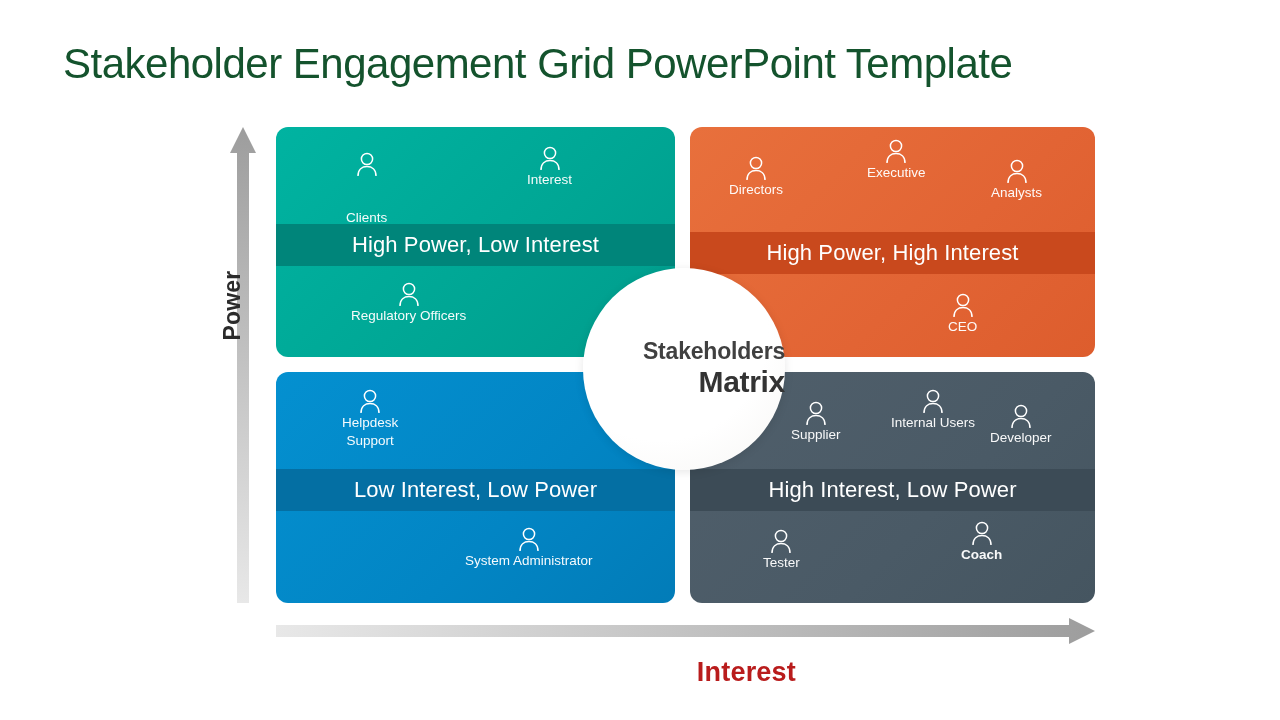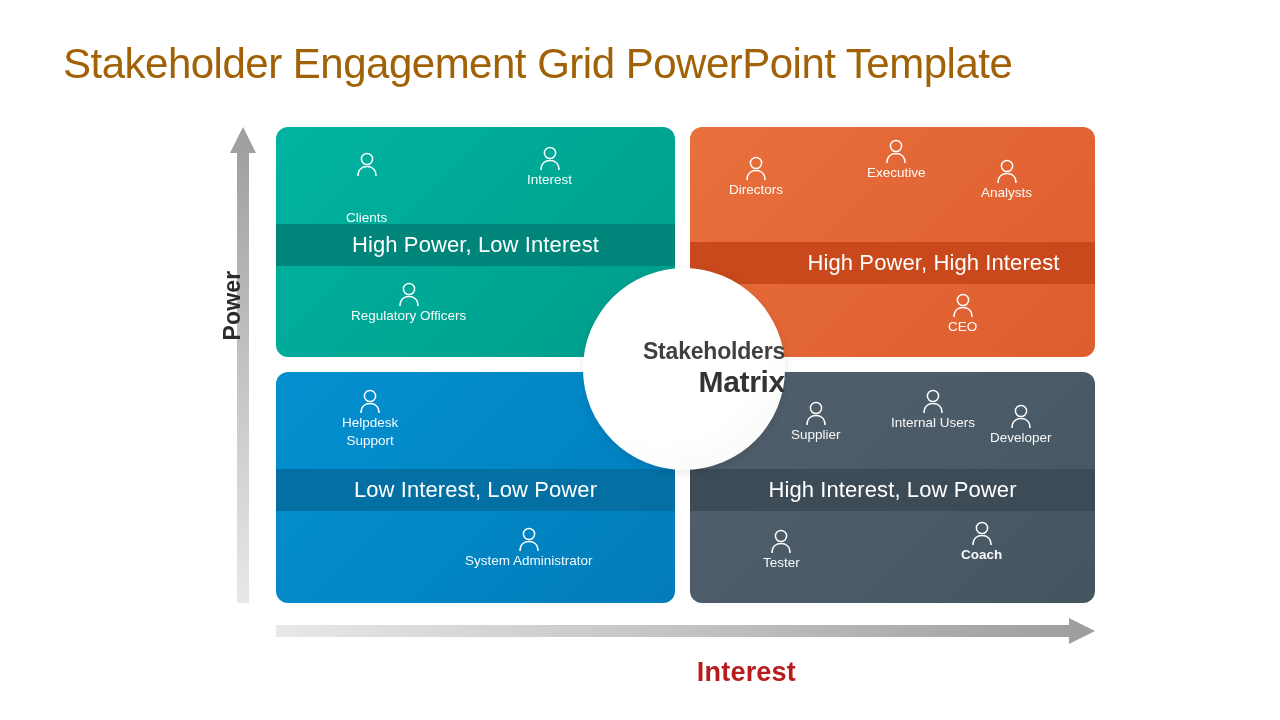--- a/index.html
+++ b/index.html
@@ -16,21 +16,21 @@
     -webkit-font-smoothing: antialiased;
   }
 
   
   .page-title {
     position: absolute;
     left: 63px;
     top: 41px;
     font-size: 42px;
     font-weight: 400;
-    color: #a16207;
+    color: #14532d;
     letter-spacing: -0.5px;
     white-space: nowrap;
     line-height: 1.1;
   }
 
   
   .matrix-stage {
     position: absolute;
     left: 0;
     top: 0;
@@ -65,21 +65,21 @@
   .band {
     position: absolute;
     left: 0;
     width: 100%;
     height: 42px;
     display: flex;
     align-items: center;
     justify-content: center;
   }
   .q-tl .band { top: 97px; background: #00857A; justify-content: center; }
-  .q-tr .band { top: 115px; background: #C9491D; padding-left: 41px; }
+  .q-tr .band { top: 105px; background: #C9491D; }
   .q-bl .band { top: 97px; background: #046FA3; }
   .q-br .band { top: 97px; background: #3C4B56; }
 
   .band-label {
     color: #ffffff;
     font-size: 22px;
     font-weight: 400;
     letter-spacing: 0.1px;
     white-space: nowrap;
   }
@@ -262,21 +262,21 @@
     <div class="chip" style="left:177px; top:12px;">
       <span class="person-icon">
         <svg width="26" height="24" viewBox="0 0 26 24" xmlns="http://www.w3.org/2000/svg">
           <circle cx="13" cy="7" r="5.6" fill="none" stroke="#ffffff" stroke-width="1.5"></circle>
           <path d="M4 24 C4 17.4 8.2 14.6 13 14.6 C17.8 14.6 22 17.4 22 24" fill="none" stroke="#ffffff" stroke-width="1.5" stroke-linecap="round"></path>
         </svg>
       </span>
       <span class="chip-label">Executive</span>
     </div>
 
-    <div class="chip" style="left:291px; top:32px;">
+    <div class="chip" style="left:301px; top:32px;">
       <span class="person-icon">
         <svg width="26" height="24" viewBox="0 0 26 24" xmlns="http://www.w3.org/2000/svg">
           <circle cx="13" cy="7" r="5.6" fill="none" stroke="#ffffff" stroke-width="1.5"></circle>
           <path d="M4 24 C4 17.4 8.2 14.6 13 14.6 C17.8 14.6 22 17.4 22 24" fill="none" stroke="#ffffff" stroke-width="1.5" stroke-linecap="round"></path>
         </svg>
       </span>
       <span class="chip-label">Analysts</span>
     </div>
 
     <div class="chip" style="left:258px; top:166px;">

